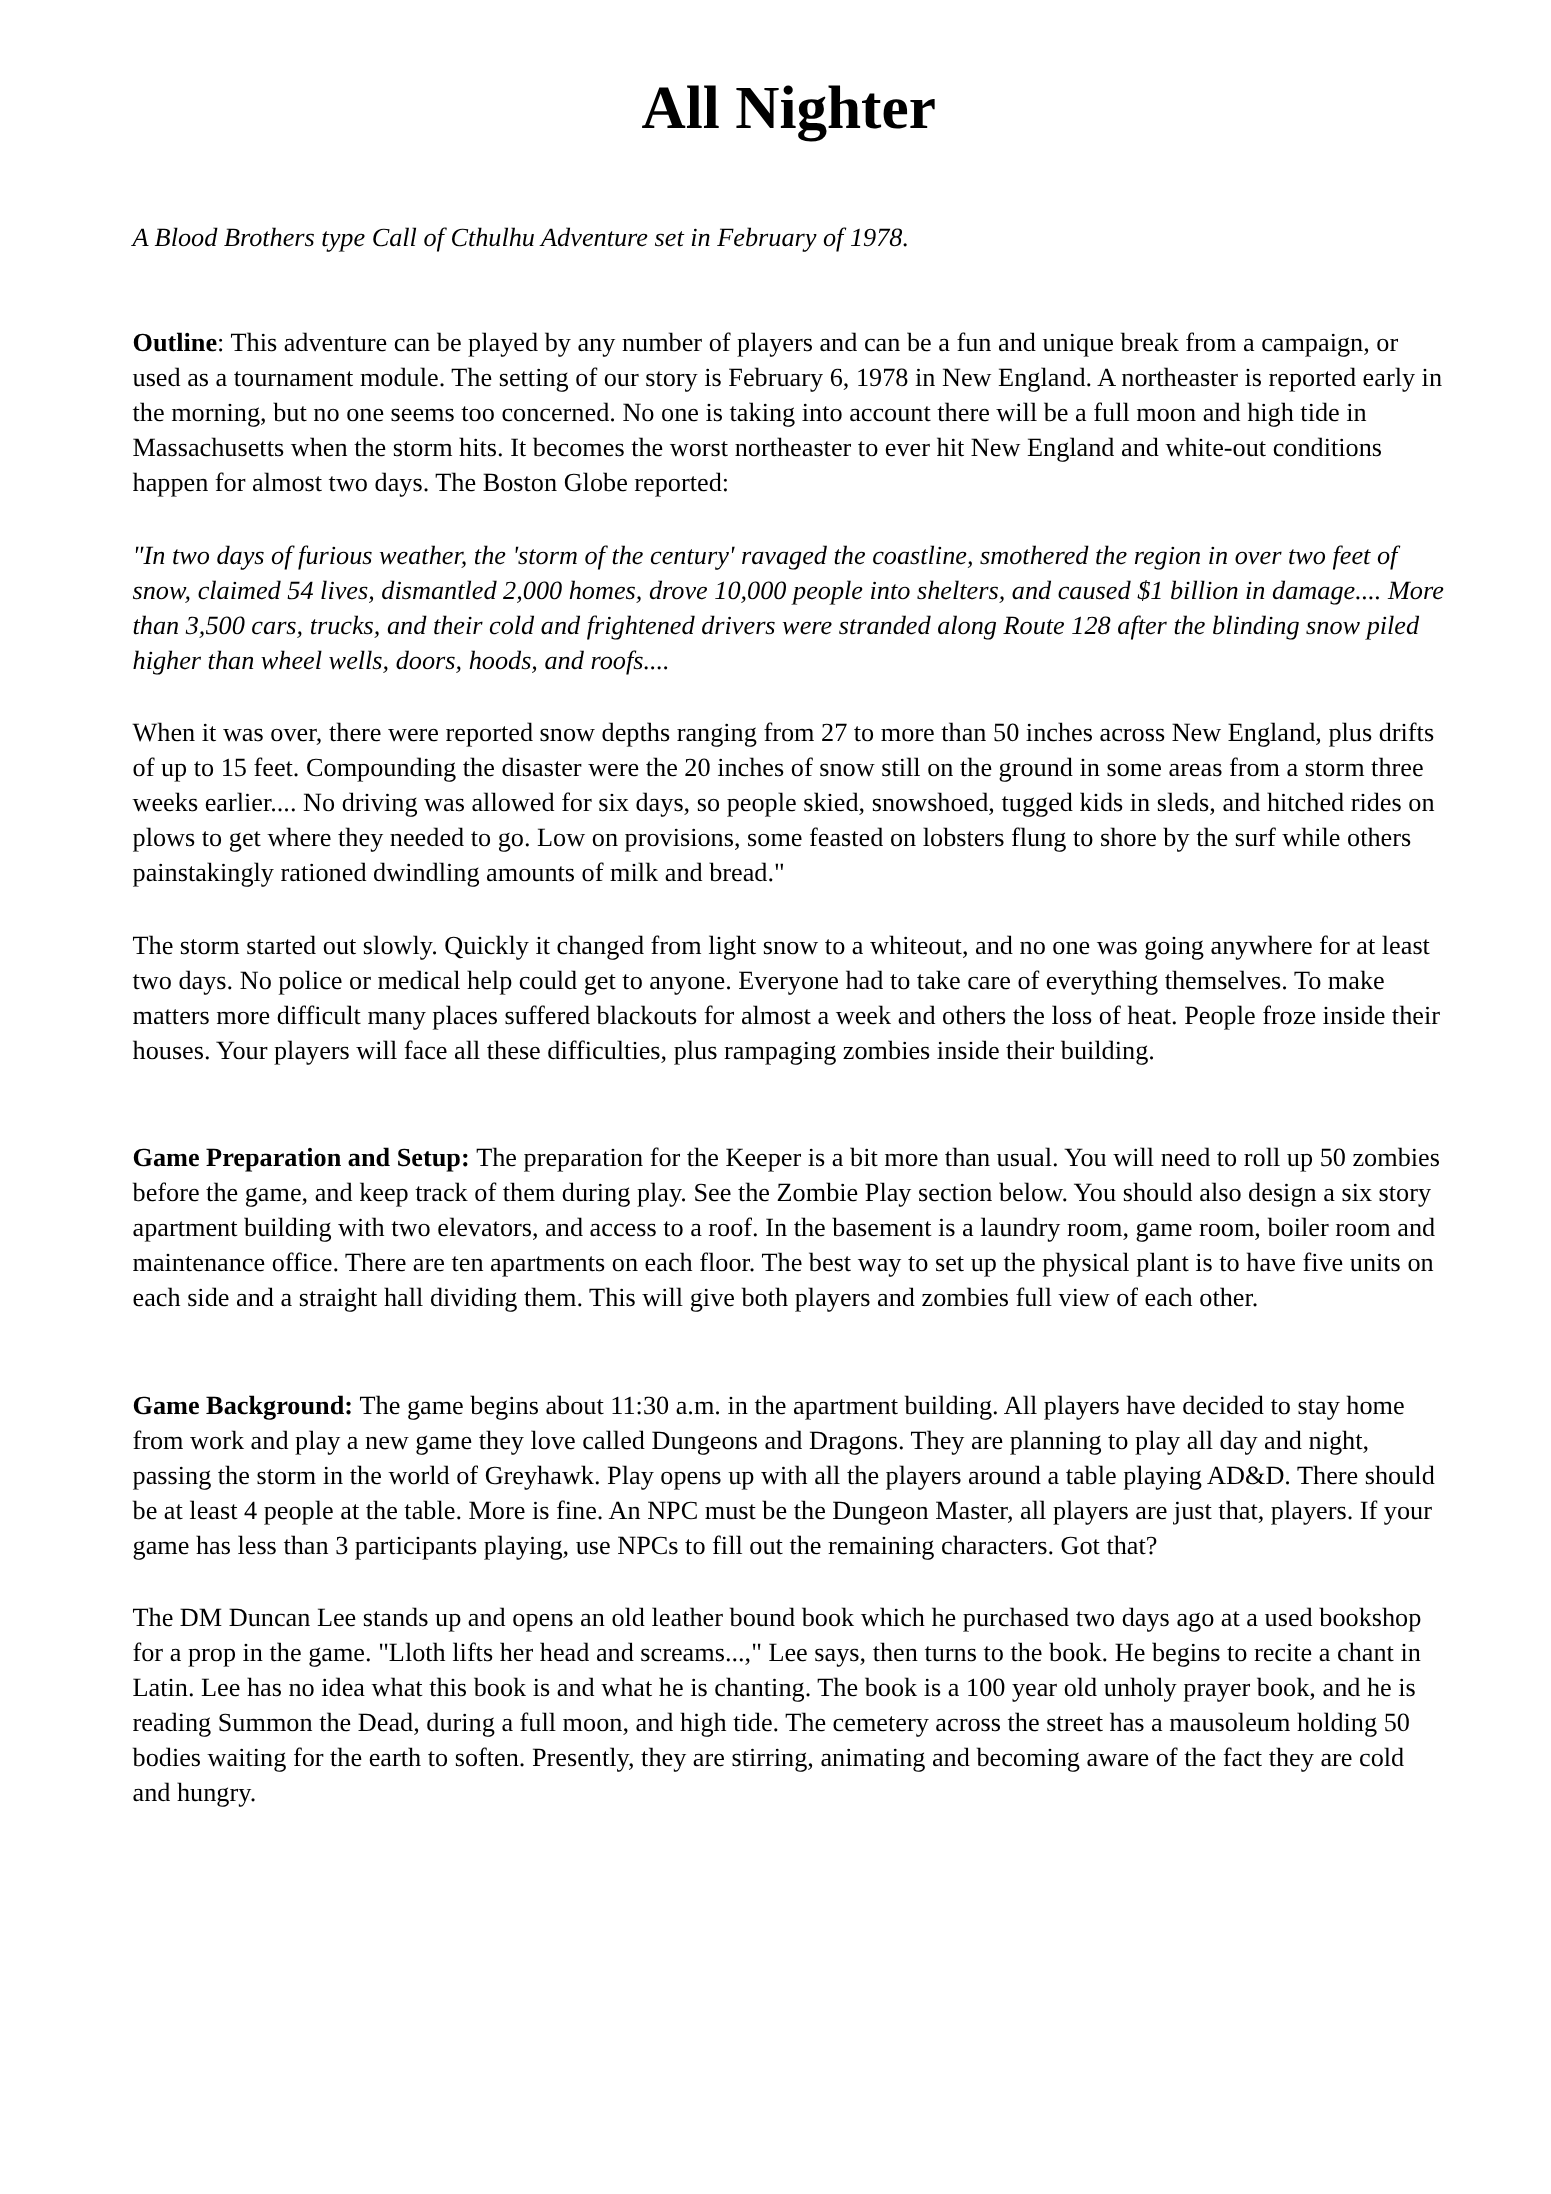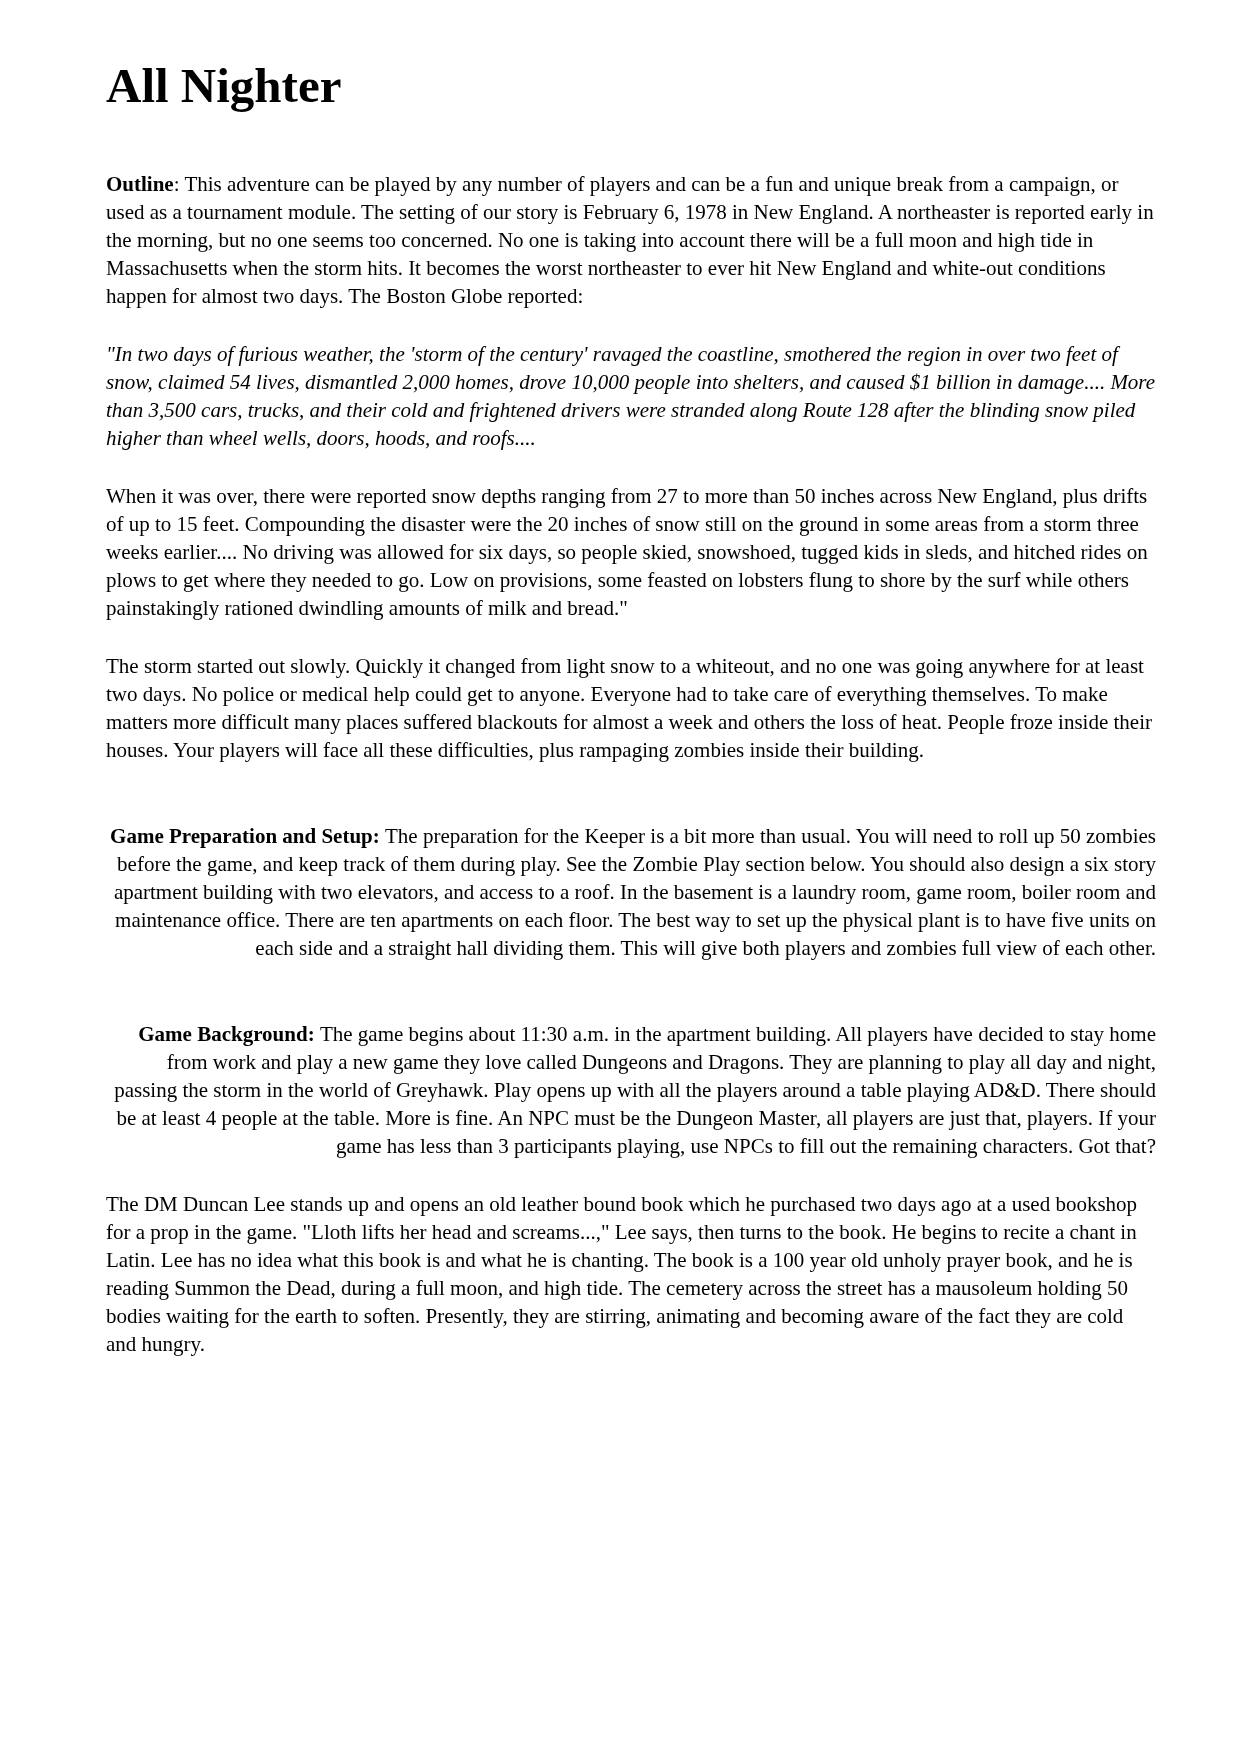--- a/index.html
+++ b/index.html
@@ -15,21 +15,21 @@
     overflow: hidden;
     font-family: "Liberation Serif", serif;
     color: #000000;
   }
   .doc {
     margin-left: 106px;
     width: 1050px;
     padding-top: 58px;
   }
   .title-block {
-    text-align: left;
+    text-align: center;
     font-weight: bold;
     font-size: 49px;
     line-height: 56px;
   }
   .subtitle {
     margin-top: 62px;
     font-style: italic;
     font-size: 21px;
     line-height: 28px;
   }
@@ -38,33 +38,33 @@
     font-family: Liberation Serif, serif;
   }
   .body-text p {
     margin: 0 0 30px 0;
     font-size: 21px;
     line-height: 28px;
     text-align: left;
   }
   .body-text p.section-break {
     padding-top: 28px;
-    text-align: right;
   }
   .run-bold { font-weight: bold; }
   .run-italic { font-style: italic; }
 </style>
 </head>
 <body>
 
 <div class="page">
   <div class="doc">
     <div class="title-block">
       <div>All Nighter</div>
     </div>
+    <div class="subtitle">A Blood Brothers type Call of Cthulhu Adventure set in February of 1978.</div>
     <div class="body-text">
         <p><span class="run-bold">Outline</span><span>: This adventure can be played by any number of players and can be a fun and unique break from a campaign, or used as a tournament module. The setting of our story is February 6, 1978 in New England. A northeaster is reported early in the morning, but no one seems too concerned. No one is taking into account there will be a full moon and high tide in Massachusetts when the storm hits. It becomes the worst northeaster to ever hit New England and white-out conditions happen for almost two days. The Boston Globe reported:</span></p>
         <p><span class="run-italic">"In two days of furious weather, the 'storm of the century' ravaged the coastline, smothered the region in over two feet of snow, claimed 54 lives, dismantled 2,000 homes, drove 10,000 people into shelters, and caused $1 billion in damage.... More than 3,500 cars, trucks, and their cold and frightened drivers were stranded along Route 128 after the blinding snow piled higher than wheel wells, doors, hoods, and roofs....</span></p>
         <p><span>When it was over, there were reported snow depths ranging from 27 to more than 50 inches across New England, plus drifts of up to 15 feet. Compounding the disaster were the 20 inches of snow still on the ground in some areas from a storm three weeks earlier.... No driving was allowed for six days, so people skied, snowshoed, tugged kids in sleds, and hitched rides on plows to get where they needed to go. Low on provisions, some feasted on lobsters flung to shore by the surf while others painstakingly rationed dwindling amounts of milk and bread."</span></p>
         <p><span>The storm started out slowly. Quickly it changed from light snow to a whiteout, and no one was going anywhere for at least two days. No police or medical help could get to anyone. Everyone had to take care of everything themselves. To make matters more difficult many places suffered blackouts for almost a week and others the loss of heat. People froze inside their houses. Your players will face all these difficulties, plus rampaging zombies inside their building.</span></p>
         <p class="section-break"><span class="run-bold">Game Preparation and Setup: </span><span>The preparation for the Keeper is a bit more than usual. You will need to roll up 50 zombies before the game, and keep track of them during play. See the Zombie Play section below. You should also design a six story apartment building with two elevators, and access to a roof. In the basement is a laundry room, game room, boiler room and maintenance office. There are ten apartments on each floor. The best way to set up the physical plant is to have five units on each side and a straight hall dividing them. This will give both players and zombies full view of each other.</span></p>
         <p class="section-break"><span class="run-bold">Game Background: </span><span>The game begins about 11:30 a.m. in the apartment building. All players have decided to stay home from work and play a new game they love called Dungeons and Dragons. They are planning to play all day and night, passing the storm in the world of Greyhawk. Play opens up with all the players around a table playing AD&amp;D. There should be at least 4 people at the table. More is fine. An NPC must be the Dungeon Master, all players are just that, players. If your game has less than 3 participants playing, use NPCs to fill out the remaining characters. Got that?</span></p>
         <p><span>The DM Duncan Lee stands up and opens an old leather bound book which he purchased two days ago at a used bookshop for a prop in the game. "Lloth lifts her head and screams...," Lee says, then turns to the book. He begins to recite a chant in Latin. Lee has no idea what this book is and what he is chanting. The book is a 100 year old unholy prayer book, and he is reading Summon the Dead, during a full moon, and high tide. The cemetery across the street has a mausoleum holding 50 bodies waiting for the earth to soften. Presently, they are stirring, animating and becoming aware of the fact they are cold and hungry.</span></p>
       </div>
   </div>

